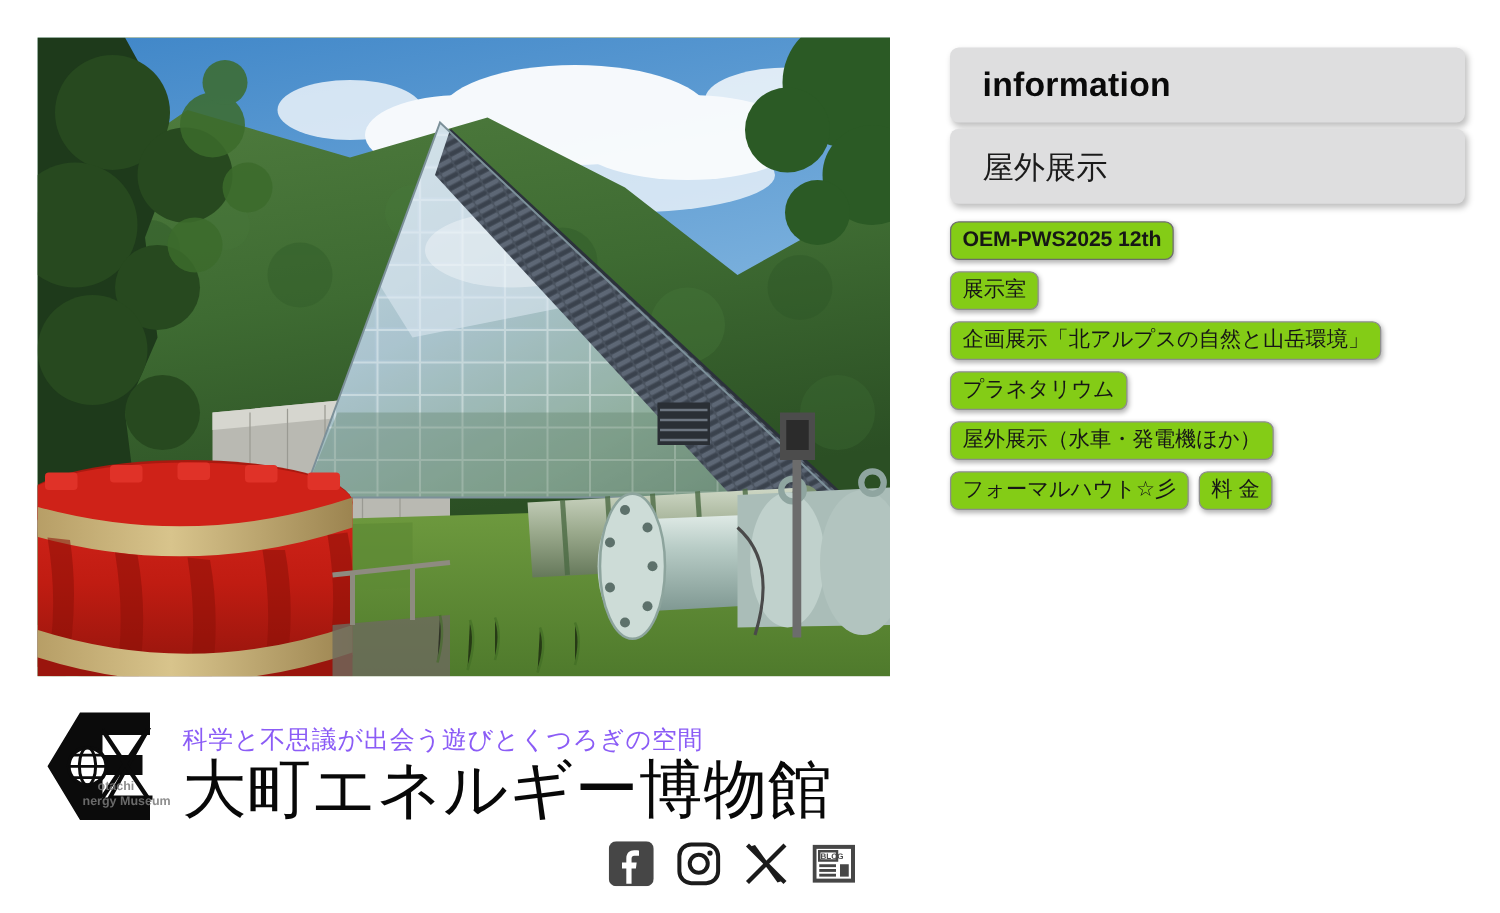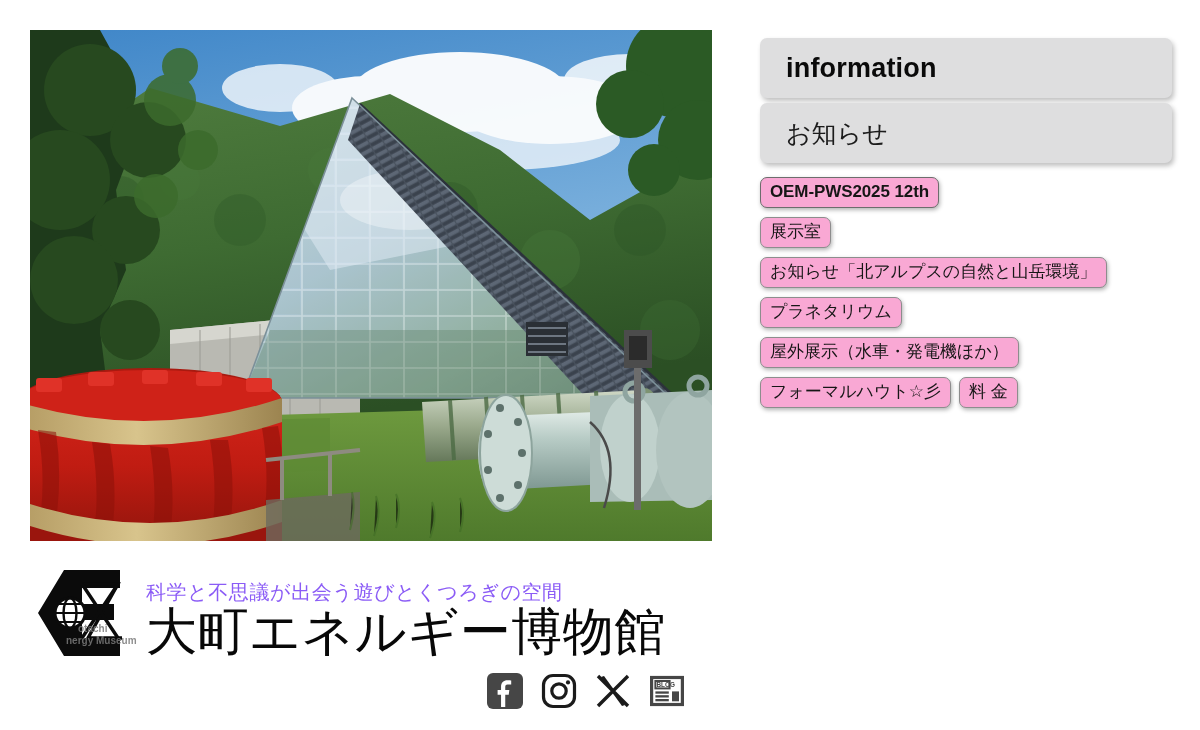--- a/index.html
+++ b/index.html
@@ -71,21 +71,21 @@
     margin-top: 14px;
     display: flex;
     flex-wrap: wrap;
     gap: 9px 8px;
     width: 412px;
   }
   .tag {
     display: inline-flex;
     align-items: center;
     justify-content: center;
-    background: #f9a8d4;
+    background: #84cc16;
     border: 1px solid #8d8d8d;
     border-radius: 7px;
     box-shadow: 1px 2px 4px rgba(0,0,0,0.30);
     padding: 5px 9px 6px 9px;
     font-size: 17px;
     line-height: 1.15;
     color: #161616;
     white-space: nowrap;
     box-sizing: border-box;
     height: 31px;
@@ -403,32 +403,32 @@
     </svg>
   </div>
 
   <div class="info-col">
 
     <div class="bar">
       <span class="bar-title">information</span>
     </div>
 
     <div class="bar">
-      <span class="bar-sub">お知らせ</span>
+      <span class="bar-sub">屋外展示</span>
     </div>
 
     <div class="tags">
       <div class="tag-row">
         <span class="tag featured">OEM-PWS2025 12th</span>
       </div>
       <div class="tag-row">
         <span class="tag">展示室</span>
       </div>
       <div class="tag-row">
-        <span class="tag">お知らせ「北アルプスの自然と山岳環境」</span>
+        <span class="tag">企画展示「北アルプスの自然と山岳環境」</span>
       </div>
       <div class="tag-row">
         <span class="tag">プラネタリウム</span>
       </div>
       <div class="tag-row">
         <span class="tag">屋外展示（水車・発電機ほか）</span>
       </div>
       <div class="tag-row">
         <span class="tag">フォーマルハウト☆彡</span>
         <span class="tag">料 金</span>

